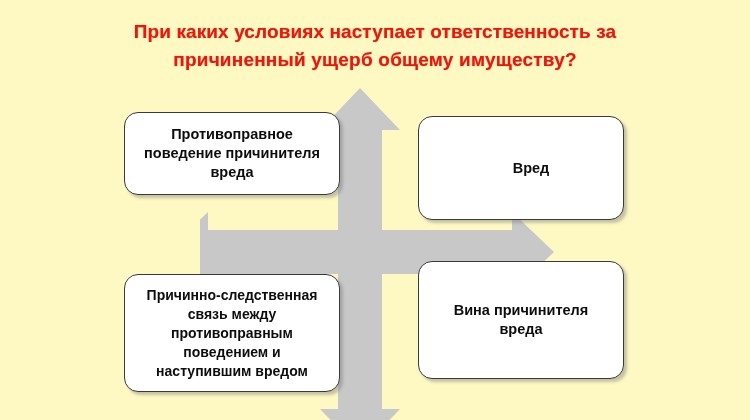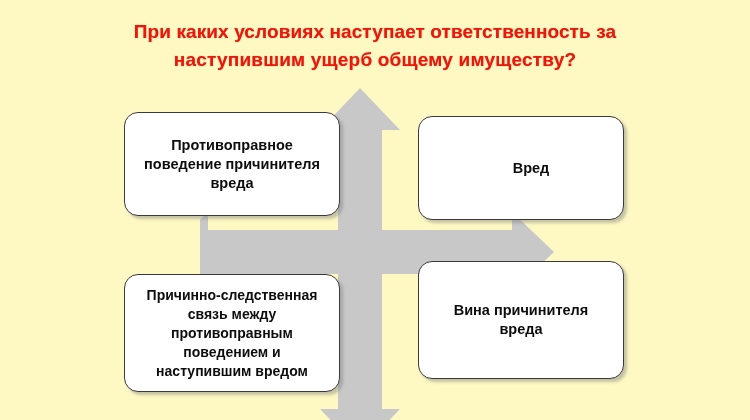--- a/index.html
+++ b/index.html
@@ -58,33 +58,33 @@
     text-align: center;
     color: #0d0d0d;
     font-size: 14.5px;
     font-weight: bold;
     line-height: 19px;
     padding: 4px 12px;
     box-shadow: 3px 3px 3px rgba(120,120,120,0.42);
   }
   .node .txt { display: block; }
 
-  #node-1 { left: 124px; top: 112px; width: 216px; height: 104px; }
+  #node-1 { left: 124px; top: 112px; width: 216px; height: 83px; }
   #node-2 { left: 418px; top: 116px; width: 206px; height: 104px; padding-left: 32px; }
   #node-3 { left: 124px; top: 274px; width: 216px; height: 118px; font-size: 14px; line-height: 19px; }
   #node-4 { left: 418px; top: 261px; width: 206px; height: 118px; }
 </style>
 </head>
 <body>
 
 <div id="slide">
 
   <div id="title">
     <span class="tline tline1">При каких условиях наступает ответственность за</span>
-    <span class="tline tline2">наступившим ущерб общему имуществу?</span>
+    <span class="tline tline2">причиненный ущерб общему имуществу?</span>
   </div>
 
   <svg id="arrow-cross" viewBox="0 0 360 345" aria-hidden="true">
 
     <path d="M 160 4
              L 200 46
              L 182 46
              L 182 146
              L 312 146
              L 312 128

